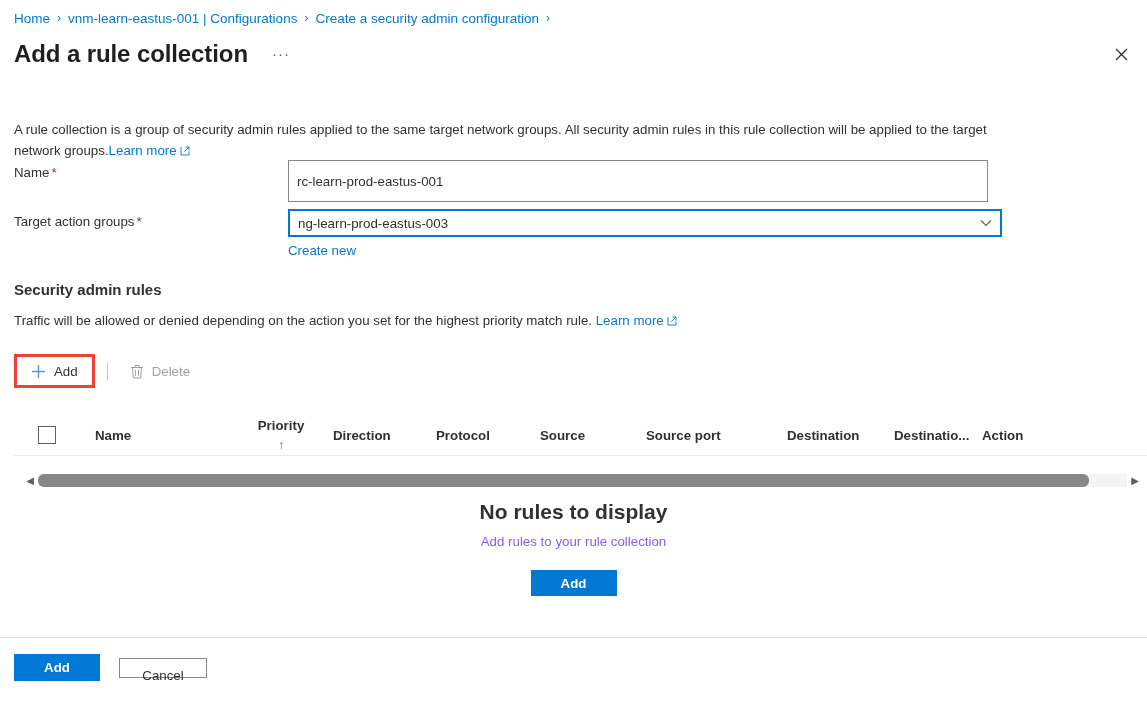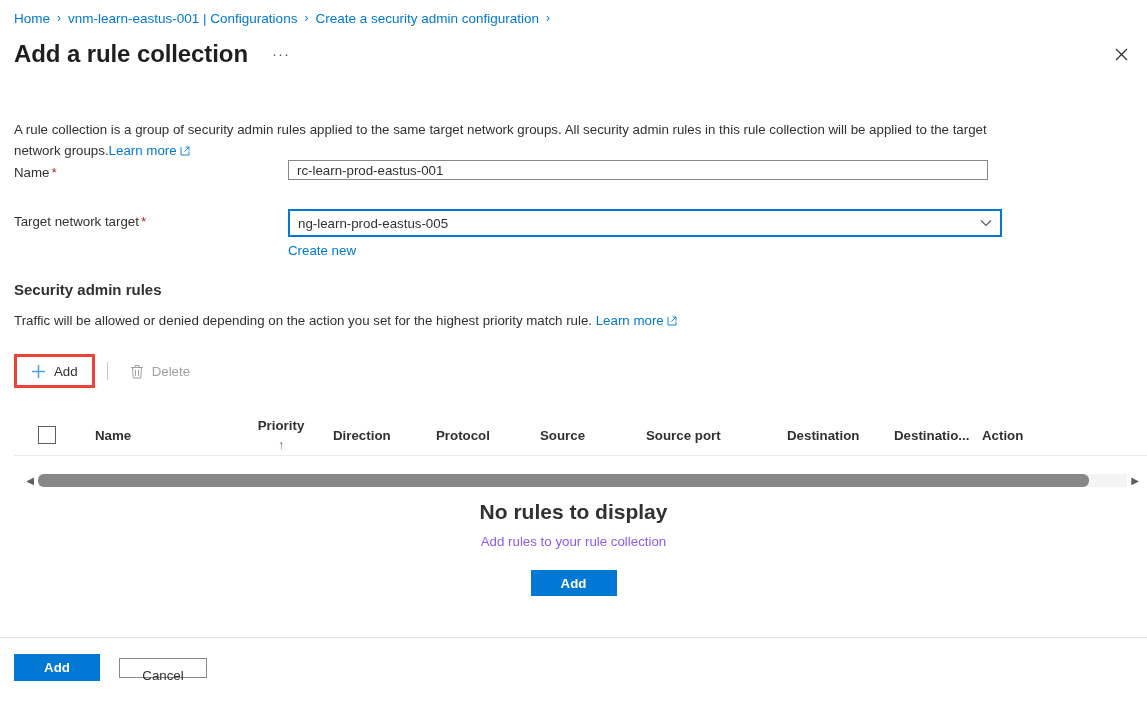--- a/index.html
+++ b/index.html
@@ -113,21 +113,21 @@
     color: #323130;
     padding-top: 5px;
     line-height: 16px;
   }
   .req-star {
     color: #a4262c;
     margin-left: 2px;
   }
   .text-input {
     width: 700px;
-    height: 20px;
+    height: 42px;
     box-sizing: border-box;
     border: 1px solid #8a8886;
     background: #ffffff;
     font-family: "Liberation Sans", sans-serif;
     font-size: 13.3px;
     color: #323130;
     padding: 0 8px;
     outline: none;
   }
   .combo-wrap {
@@ -402,25 +402,25 @@
 
 <div class="form-row name-row">
   <div class="field-label">
     <span>Name</span><span class="req-star">*</span>
   </div>
   <input class="text-input" type="text" value="rc-learn-prod-eastus-001" style="">
 </div>
 
 <div class="form-row target-row">
   <div class="field-label">
-    <span>Target network target</span><span class="req-star">*</span>
+    <span>Target action groups</span><span class="req-star">*</span>
   </div>
   <div class="combo-wrap">
     <div class="combo">
-      <span class="combo-value">ng-learn-prod-eastus-005</span>
+      <span class="combo-value">ng-learn-prod-eastus-003</span>
       <span class="chevron">
         <svg width="12" height="8" viewBox="0 0 12 8">
             <path d="M1,1.5 L6,6.5 L11,1.5" stroke="#605e5c" stroke-width="1.2" fill="none"></path>
           </svg>
       </span>
     </div>
     <span class="create-new">Create new</span>
   </div>
 </div>
 

